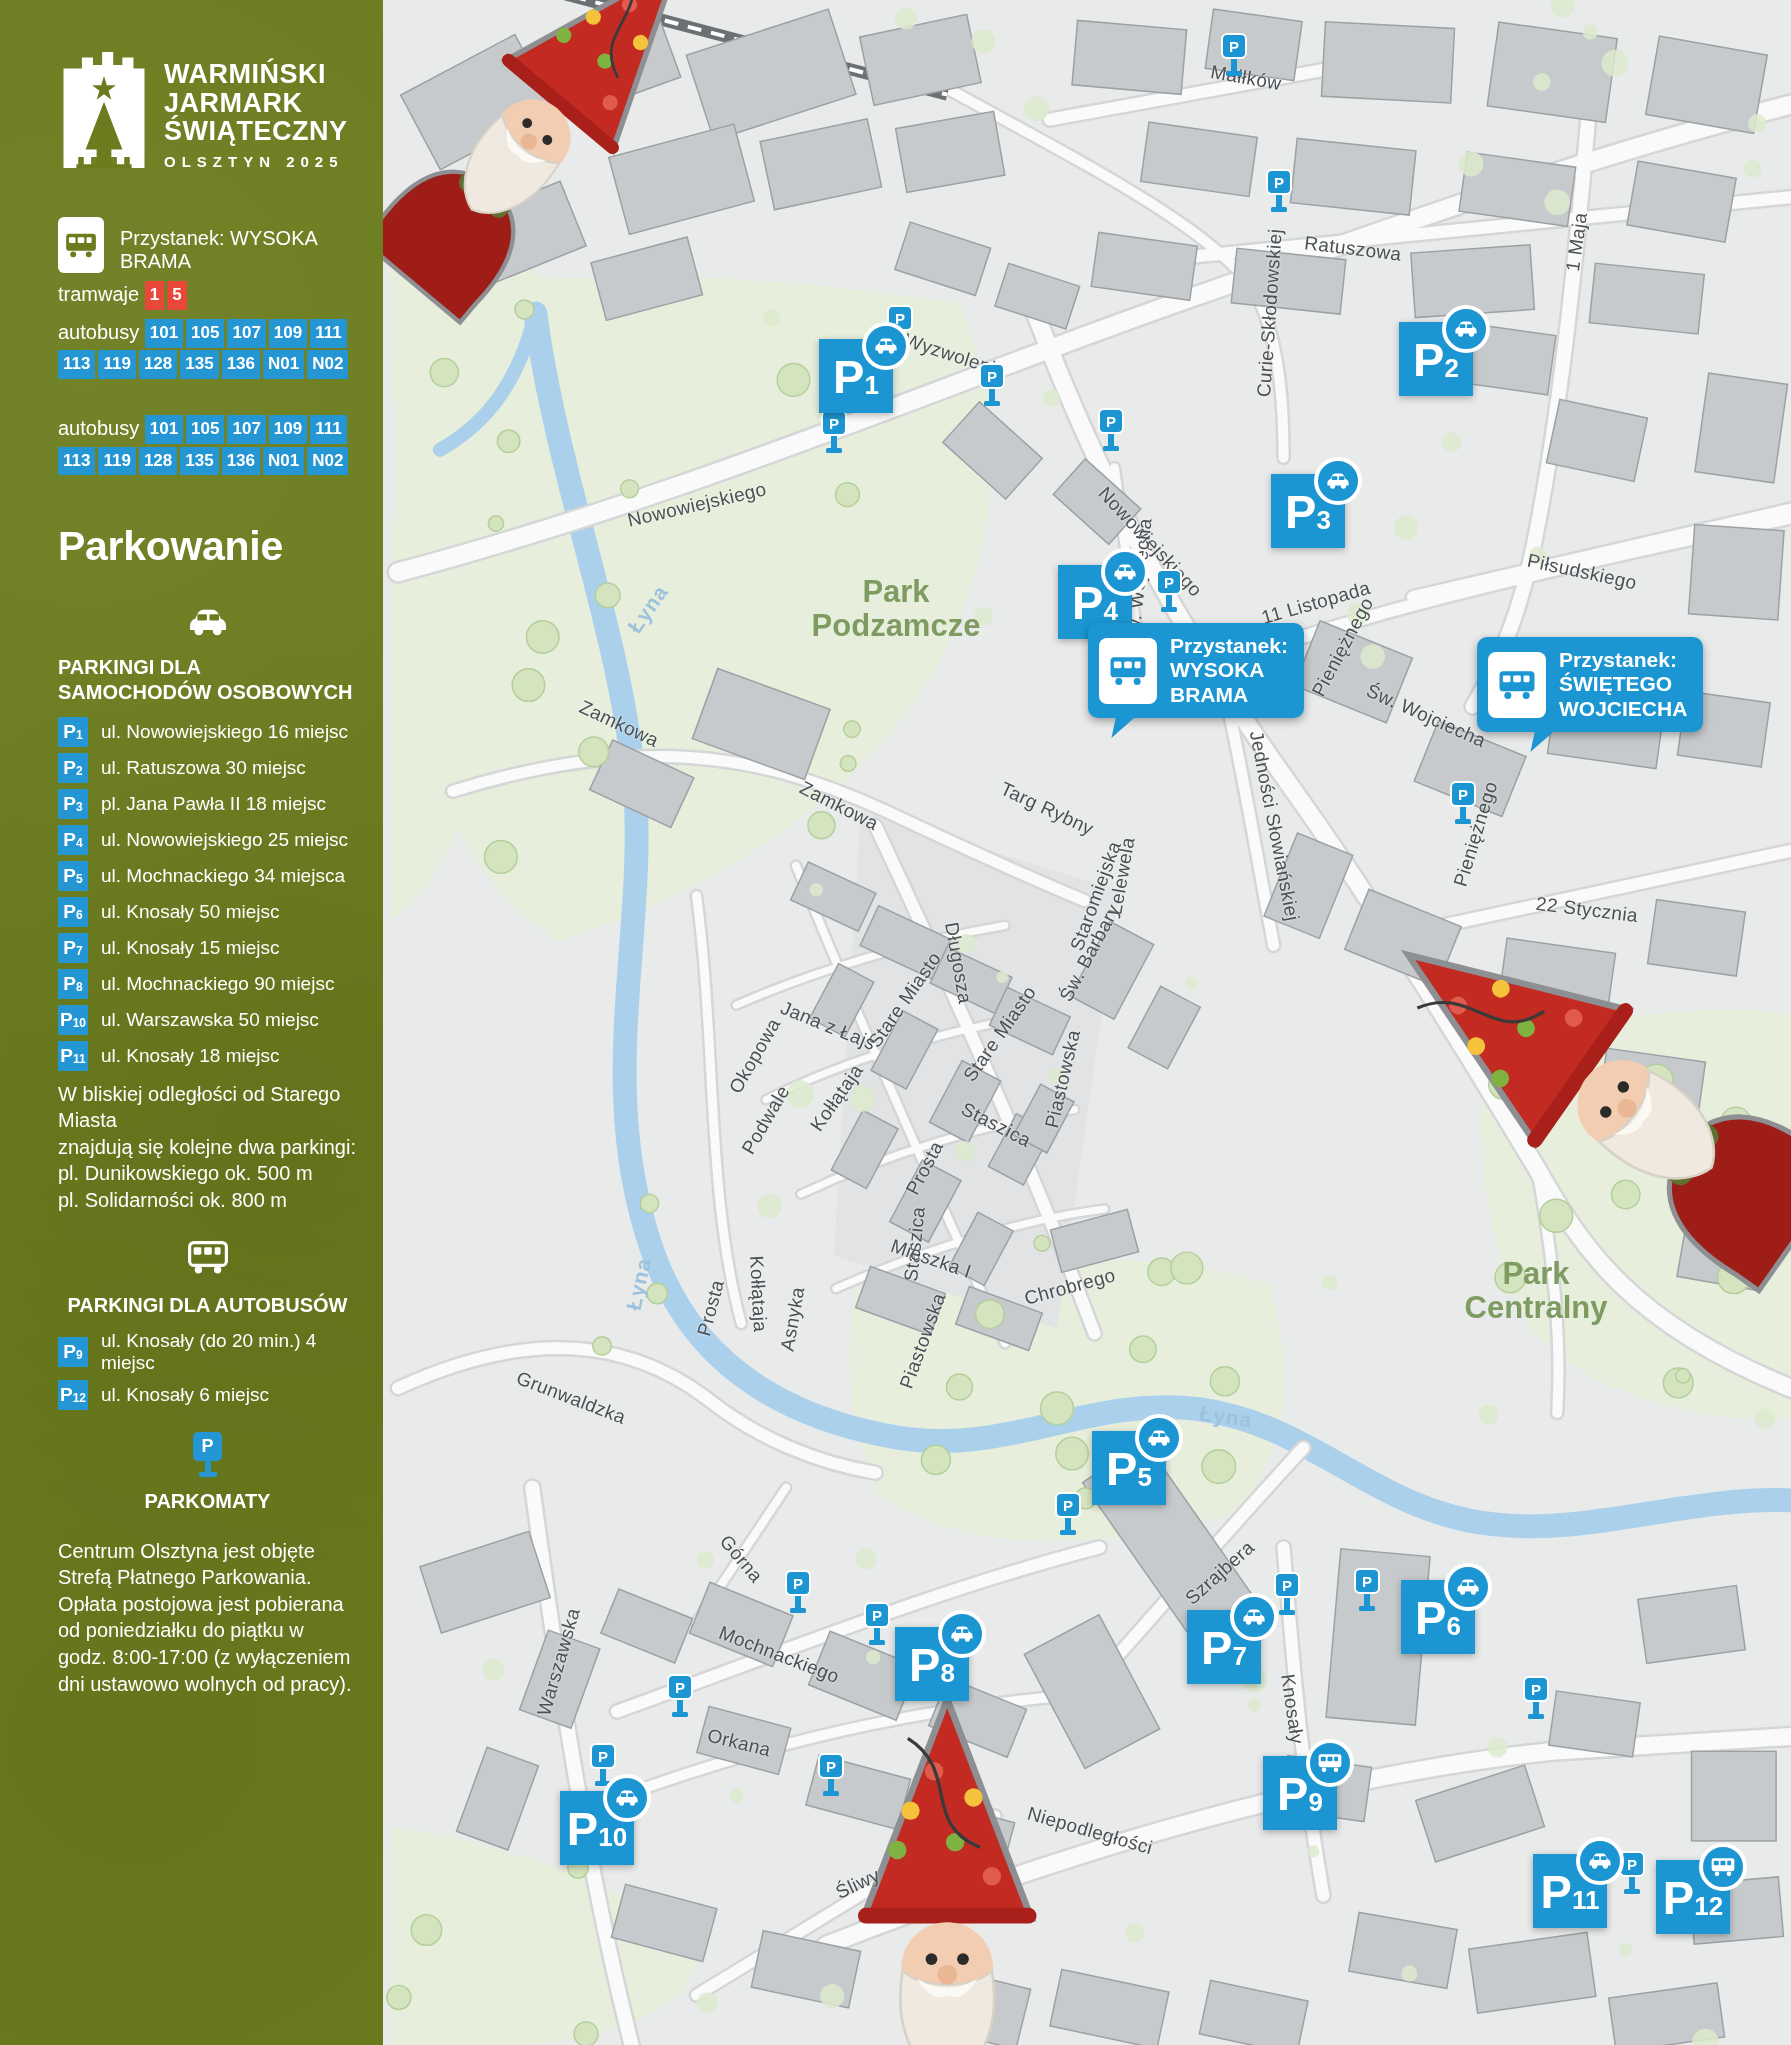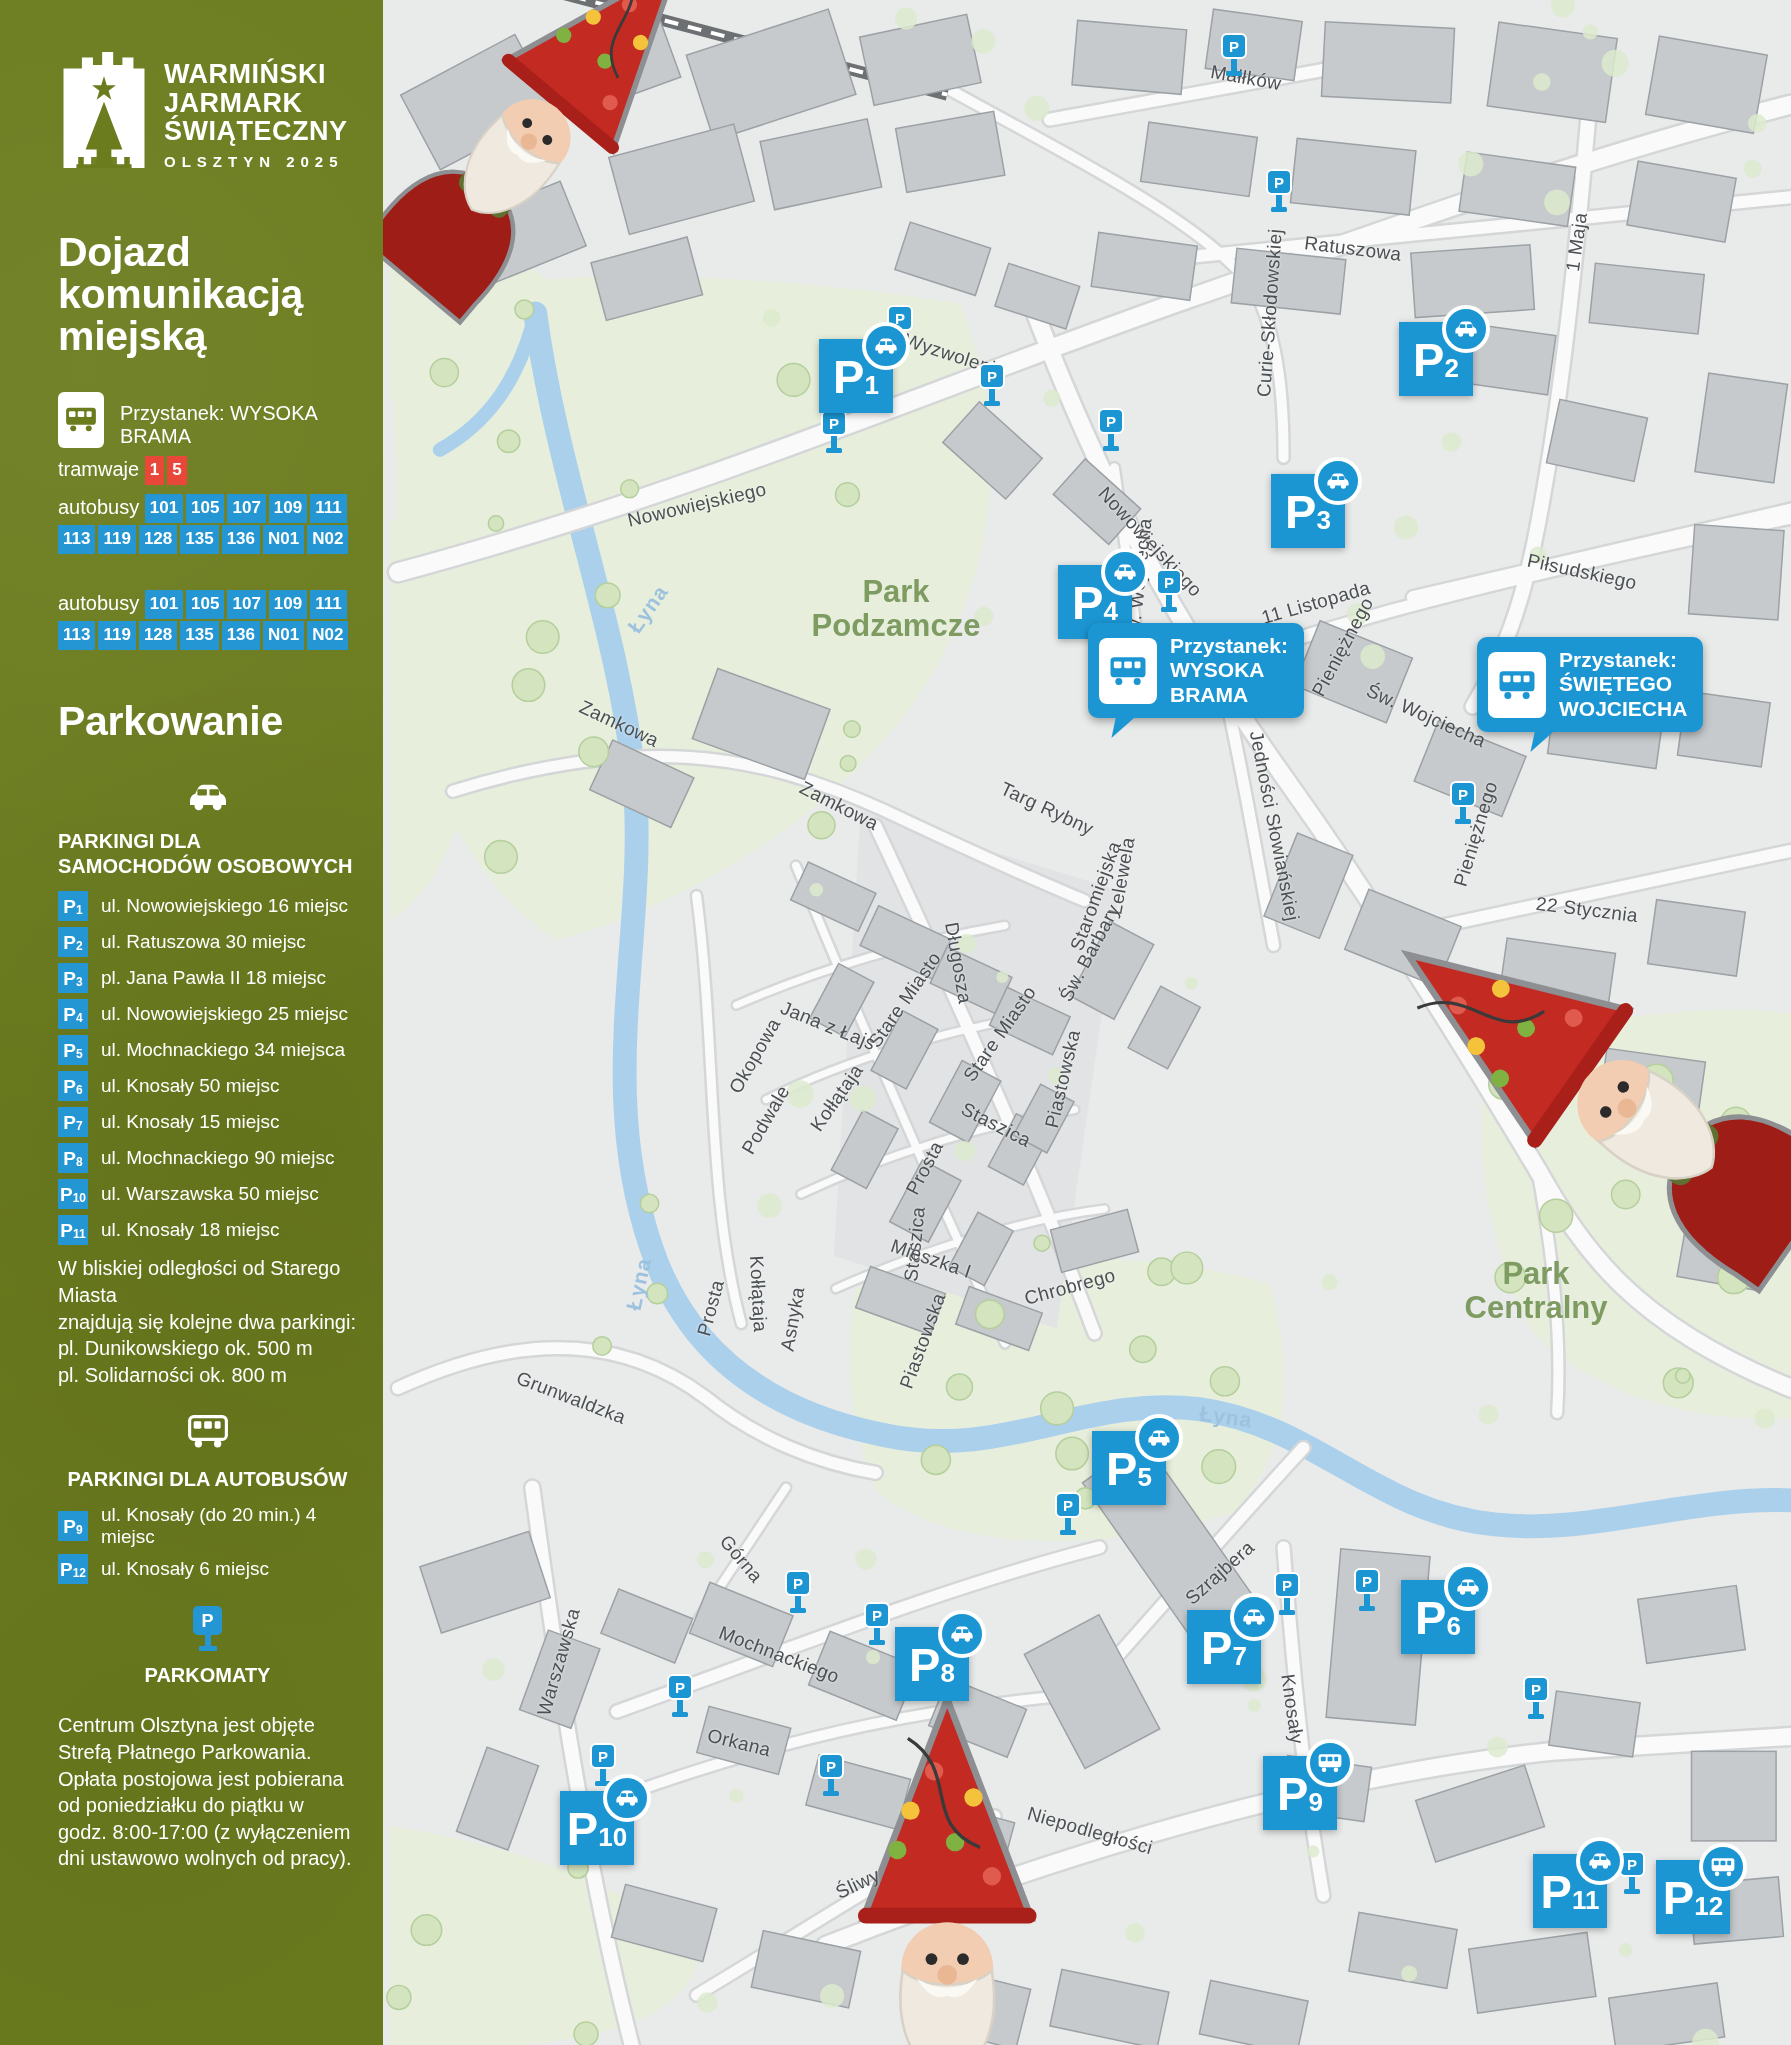--- a/index.html
+++ b/index.html
@@ -729,25 +729,20 @@
         </svg>
       </span>
       <div class="logo-txt">
         <div>WARMIŃSKI</div>
         <div>JARMARK</div>
         <div>ŚWIĄTECZNY</div>
         <div class="logo-sub">OLSZTYN 2025</div>
       </div>
     </div>
 
-    <h1 class="big">
-      <span>Dojazd</span><br>
-      <span>komunikacją</span><br>
-      <span>miejską</span>
-    </h1>
 
     <section class="stop">
       <div class="stop-head">
         <span class="stopsign">
           <svg viewBox="0 0 24 20" width="34">
               <rect x="1.5" y="2" width="21" height="12" rx="2.2" fill="#6b7c1e"></rect>
               <rect x="3.5" y="4.5" width="4.6" height="4" rx=".8" fill="#fff"></rect>
               <rect x="9.7" y="4.5" width="4.6" height="4" rx=".8" fill="#fff"></rect>
               <rect x="15.9" y="4.5" width="3.6" height="4" rx=".8" fill="#fff"></rect>
               <circle cx="6.5" cy="16.5" r="2.1" fill="#6b7c1e"></circle>

